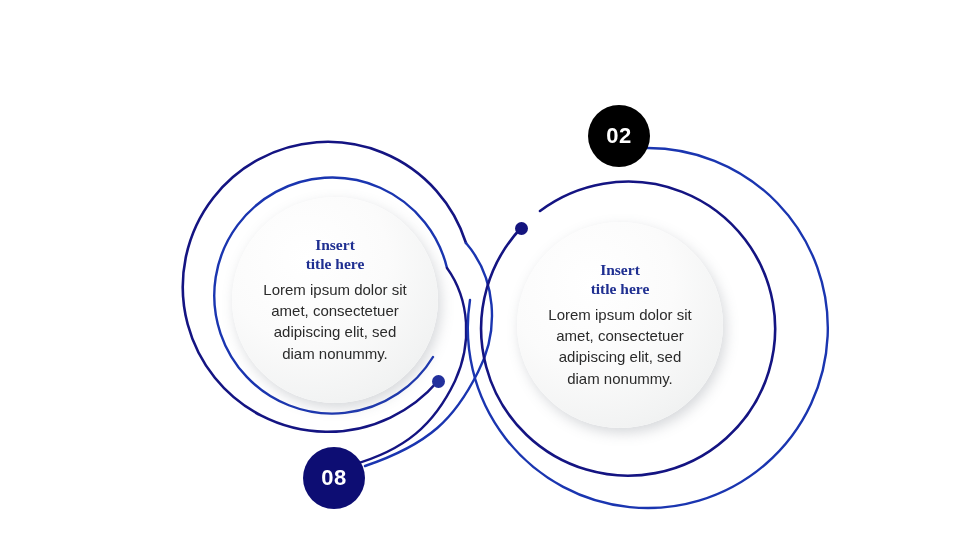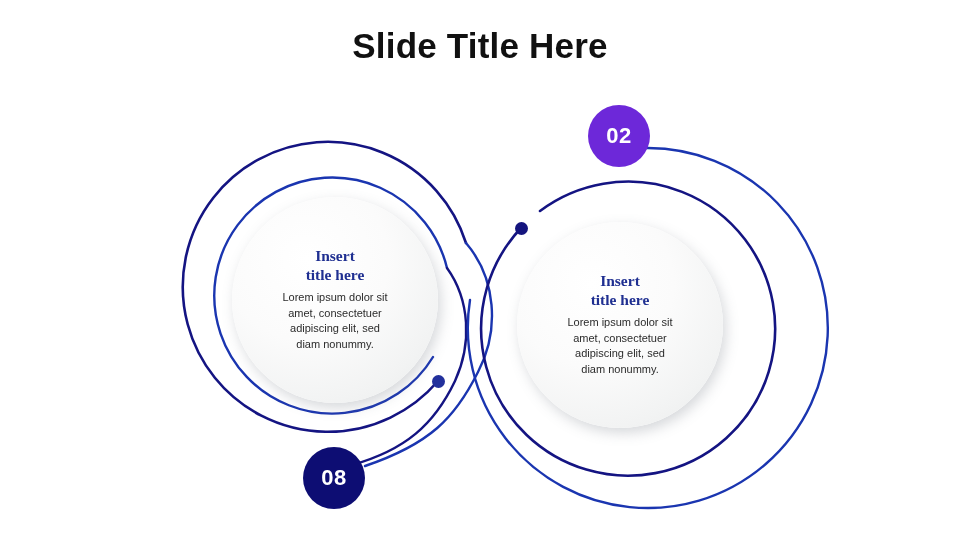--- a/index.html
+++ b/index.html
@@ -74,21 +74,21 @@
     font-family: "Liberation Serif", serif;
     font-size: 15.5px;
     font-weight: bold;
     color: #1f2f91;
     line-height: 1.22;
     margin-bottom: 5px;
     white-space: pre-line;
   }
   .disc-body {
     font-family: "Liberation Sans", sans-serif;
-    font-size: 11px;
+    font-size: 15px;
     font-weight: normal;
     color: #2b2b2b;
     line-height: 1.42;
     white-space: pre-line;
   }
   .badge {
     position: absolute;
     width: 62px;
     height: 62px;
     border-radius: 50%;
@@ -102,21 +102,21 @@
     letter-spacing: 0.5px;
   }
   #badge-01 {
     left: 303px;
     top: 447px;
     background: #0d0d73;
   }
   #badge-02 {
     left: 588px;
     top: 105px;
-    background: #6d28d9;
+    background: #000000;
   }
   .endpoint-dot {
     position: absolute;
     width: 13px;
     height: 13px;
     border-radius: 50%;
   }
   #dot-left {
     left: 432px;
     top: 375px;
@@ -126,21 +126,20 @@
     left: 515px;
     top: 222px;
     background: #14147e;
   }
 </style>
 </head>
 <body>
 
 <div id="slide">
 
-  <div id="slide-title">Slide Title Here</div>
 
   <svg class="arc-layer" viewBox="0 0 960 540">
 
     <path d="M 438 381
              A 145 145 0 1 1 466 243" fill="none" stroke="#141482" stroke-width="2.6" stroke-linecap="round"></path>
 
     <path d="M 433 357
              A 118 118 0 1 1 447 268" fill="none" stroke="#1a35b0" stroke-width="2.4" stroke-linecap="round"></path>
 
     <path d="M 466 243

